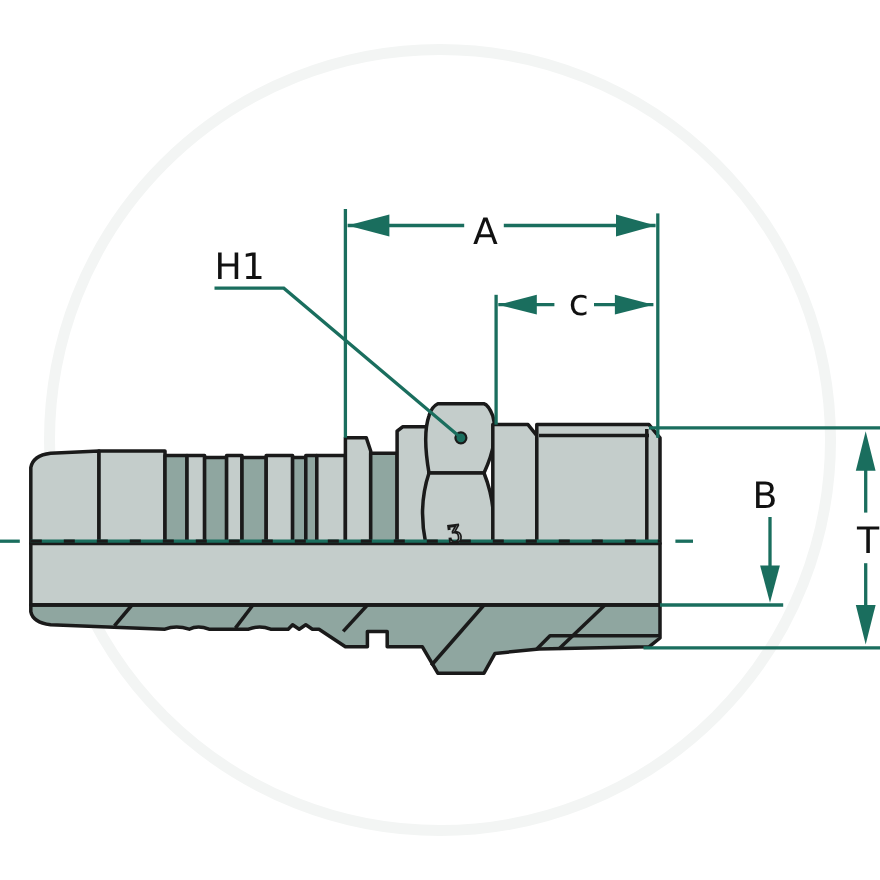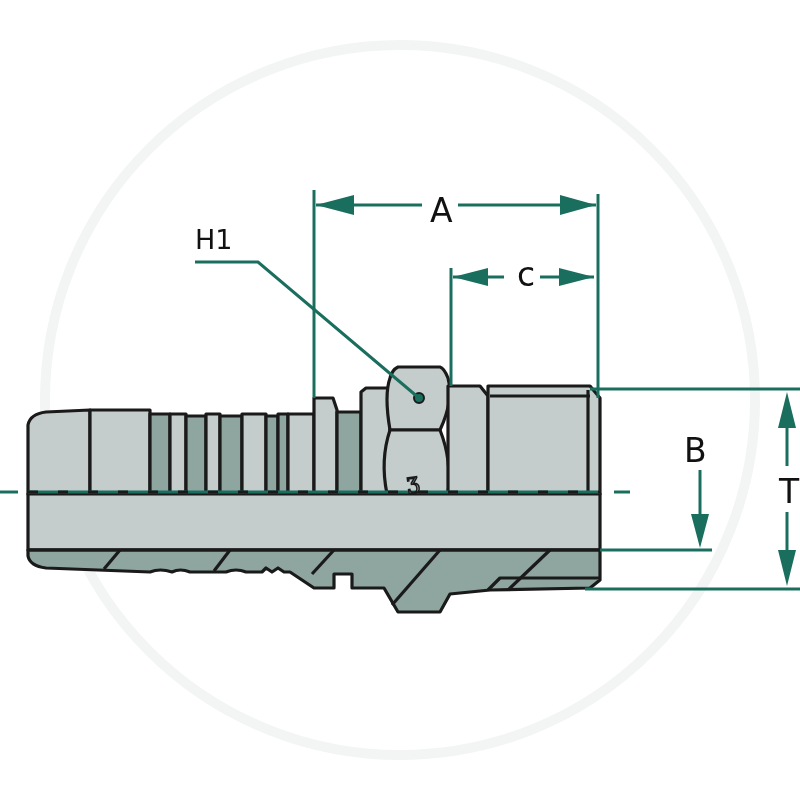--- a/index.html
+++ b/index.html
@@ -8,21 +8,21 @@
     .lbl {
       position: absolute;
       font-family: "DejaVu Sans", "Liberation Sans", sans-serif;
       color: #111111;
       line-height: 1;
       white-space: nowrap;
       background: transparent;
     }
     .lbl-A { left: 427px; top: 194px; font-size: 33px; }
     .lbl-c { left: 514px; top: 258px; font-size: 33px; }
-    .lbl-H1 { left: 195px; top: 226px; font-size: 27px; }
+    .lbl-H1 { left: 195px; top: 226px; font-size: 33px; }
     .lbl-B { left: 684px; top: 434px; font-size: 33px; }
     .lbl-T { left: 776px; top: 475px; font-size: 33px; }
     .lbl-bg { background: #ffffff; padding: 0 3px; }
   </style>
 </head>
 <body>
 
 <svg id="canvas" viewBox="0 0 800 800" xmlns="http://www.w3.org/2000/svg">
 
   <circle cx="400" cy="400" r="355" fill="none" stroke="#f3f5f4" stroke-width="10"></circle>

